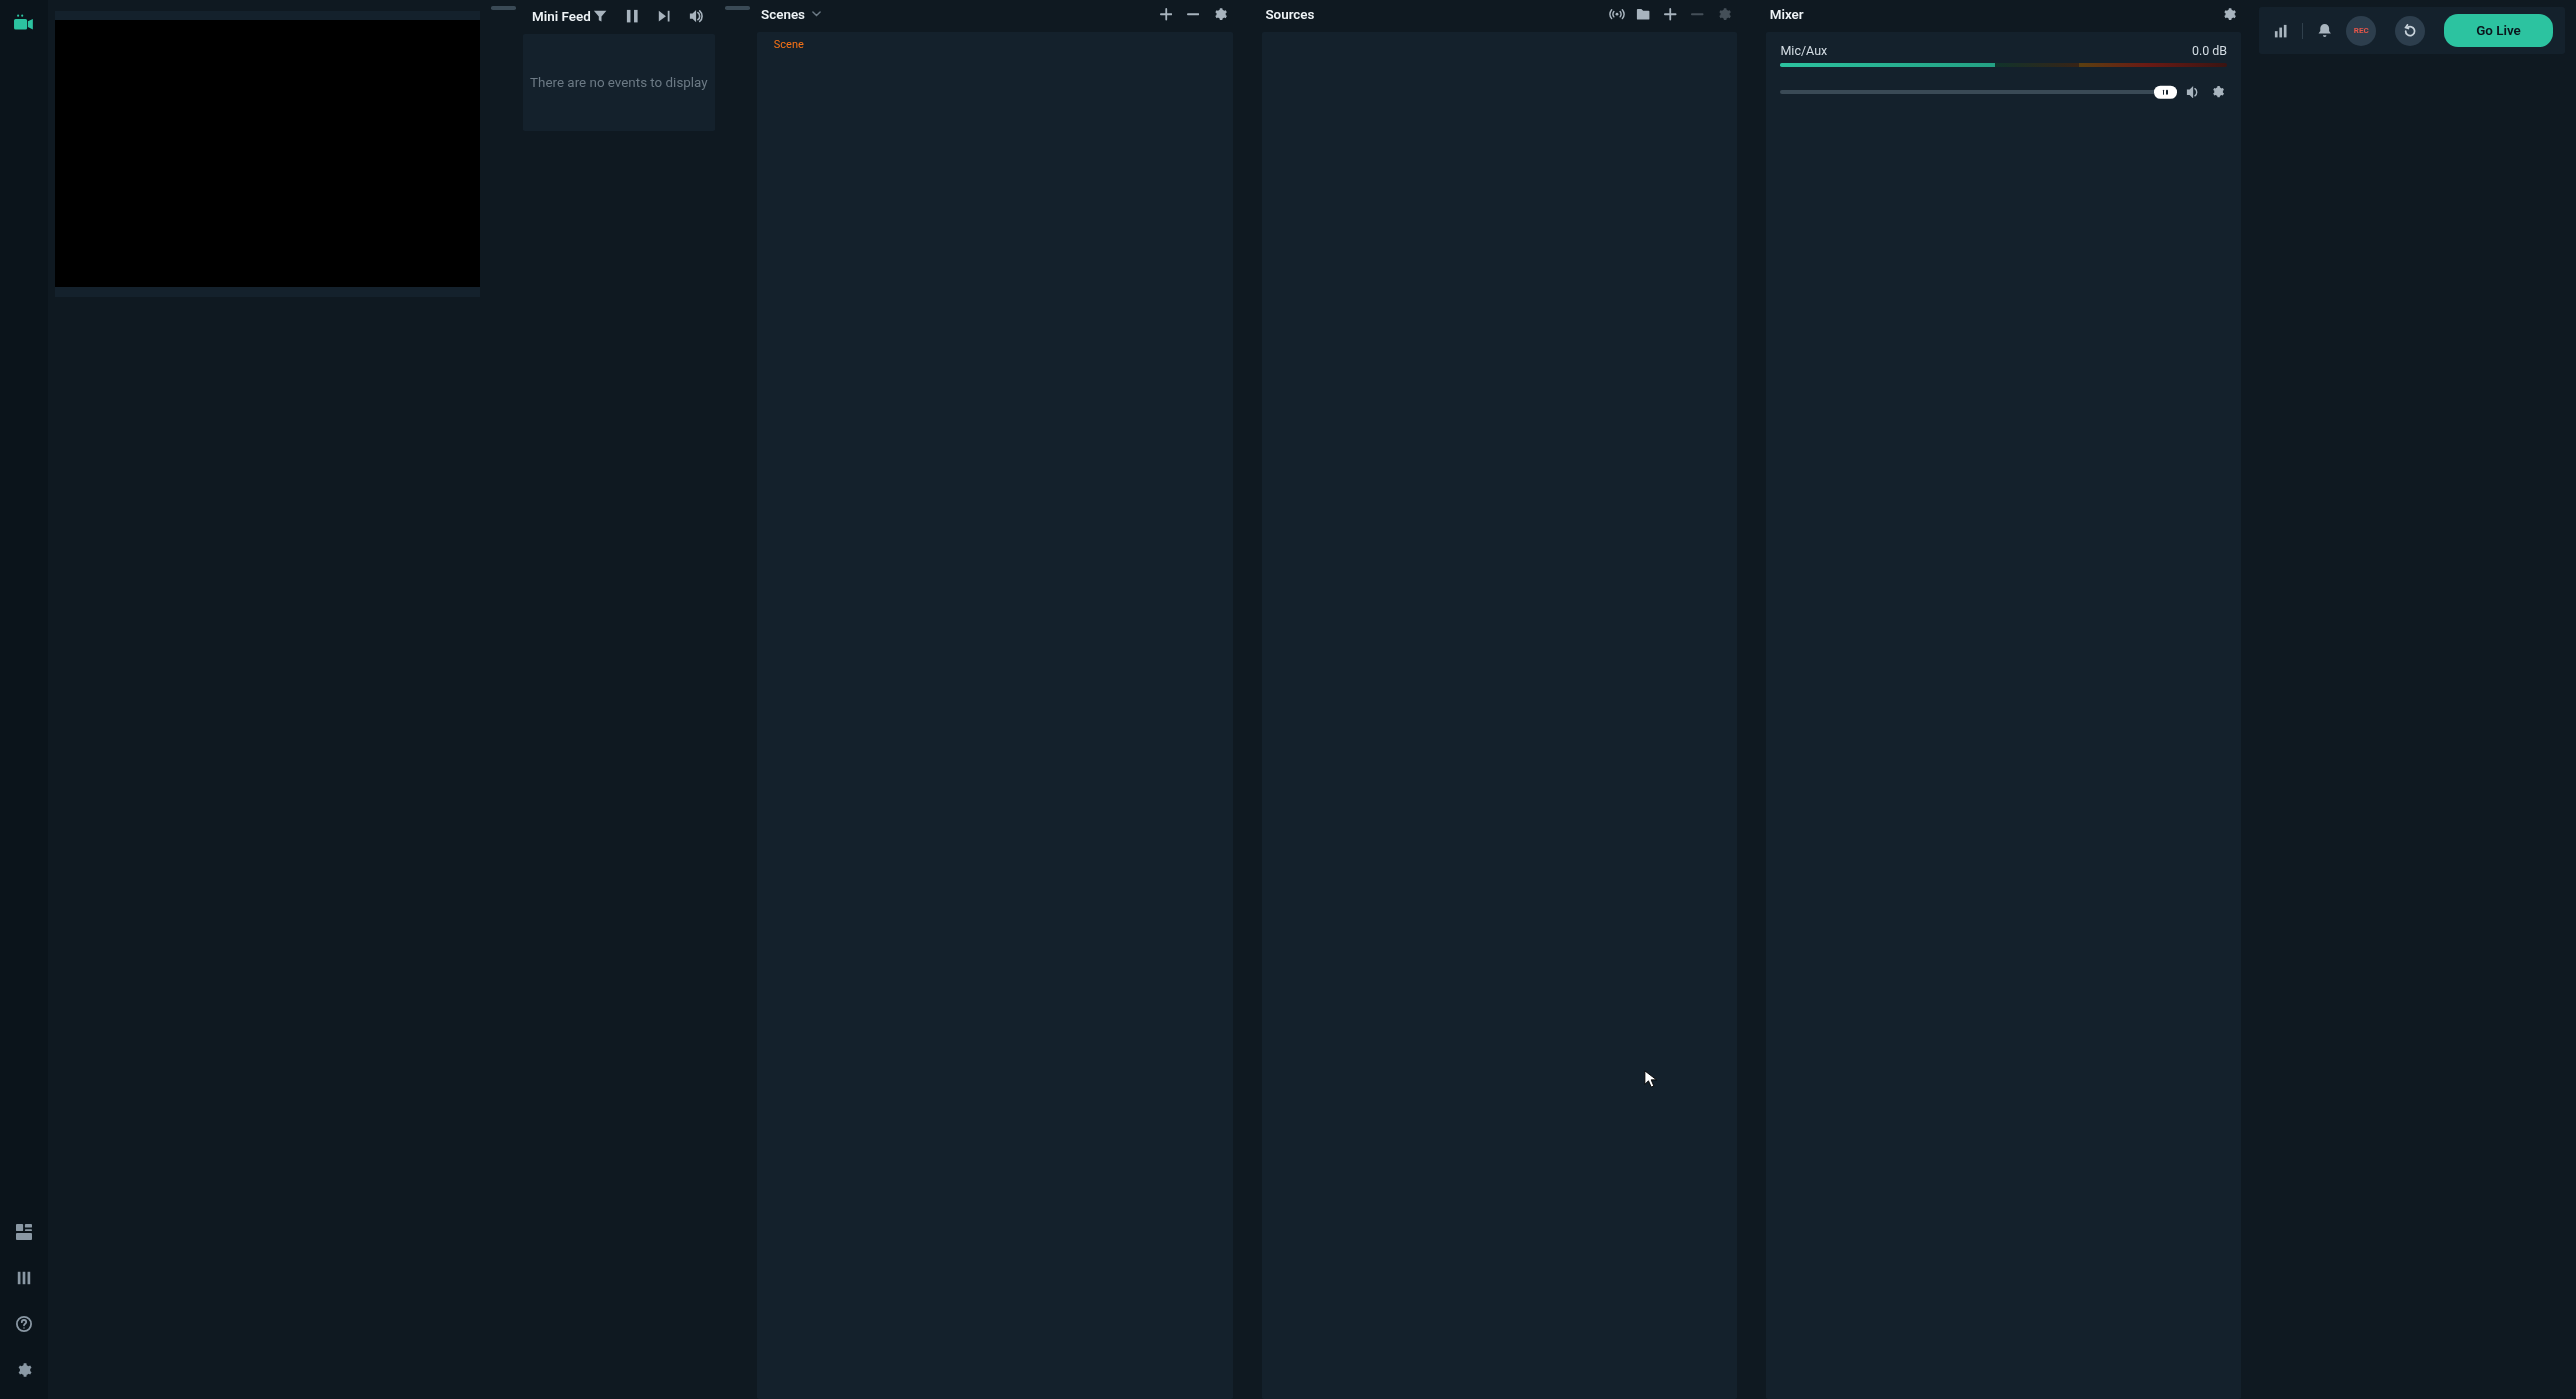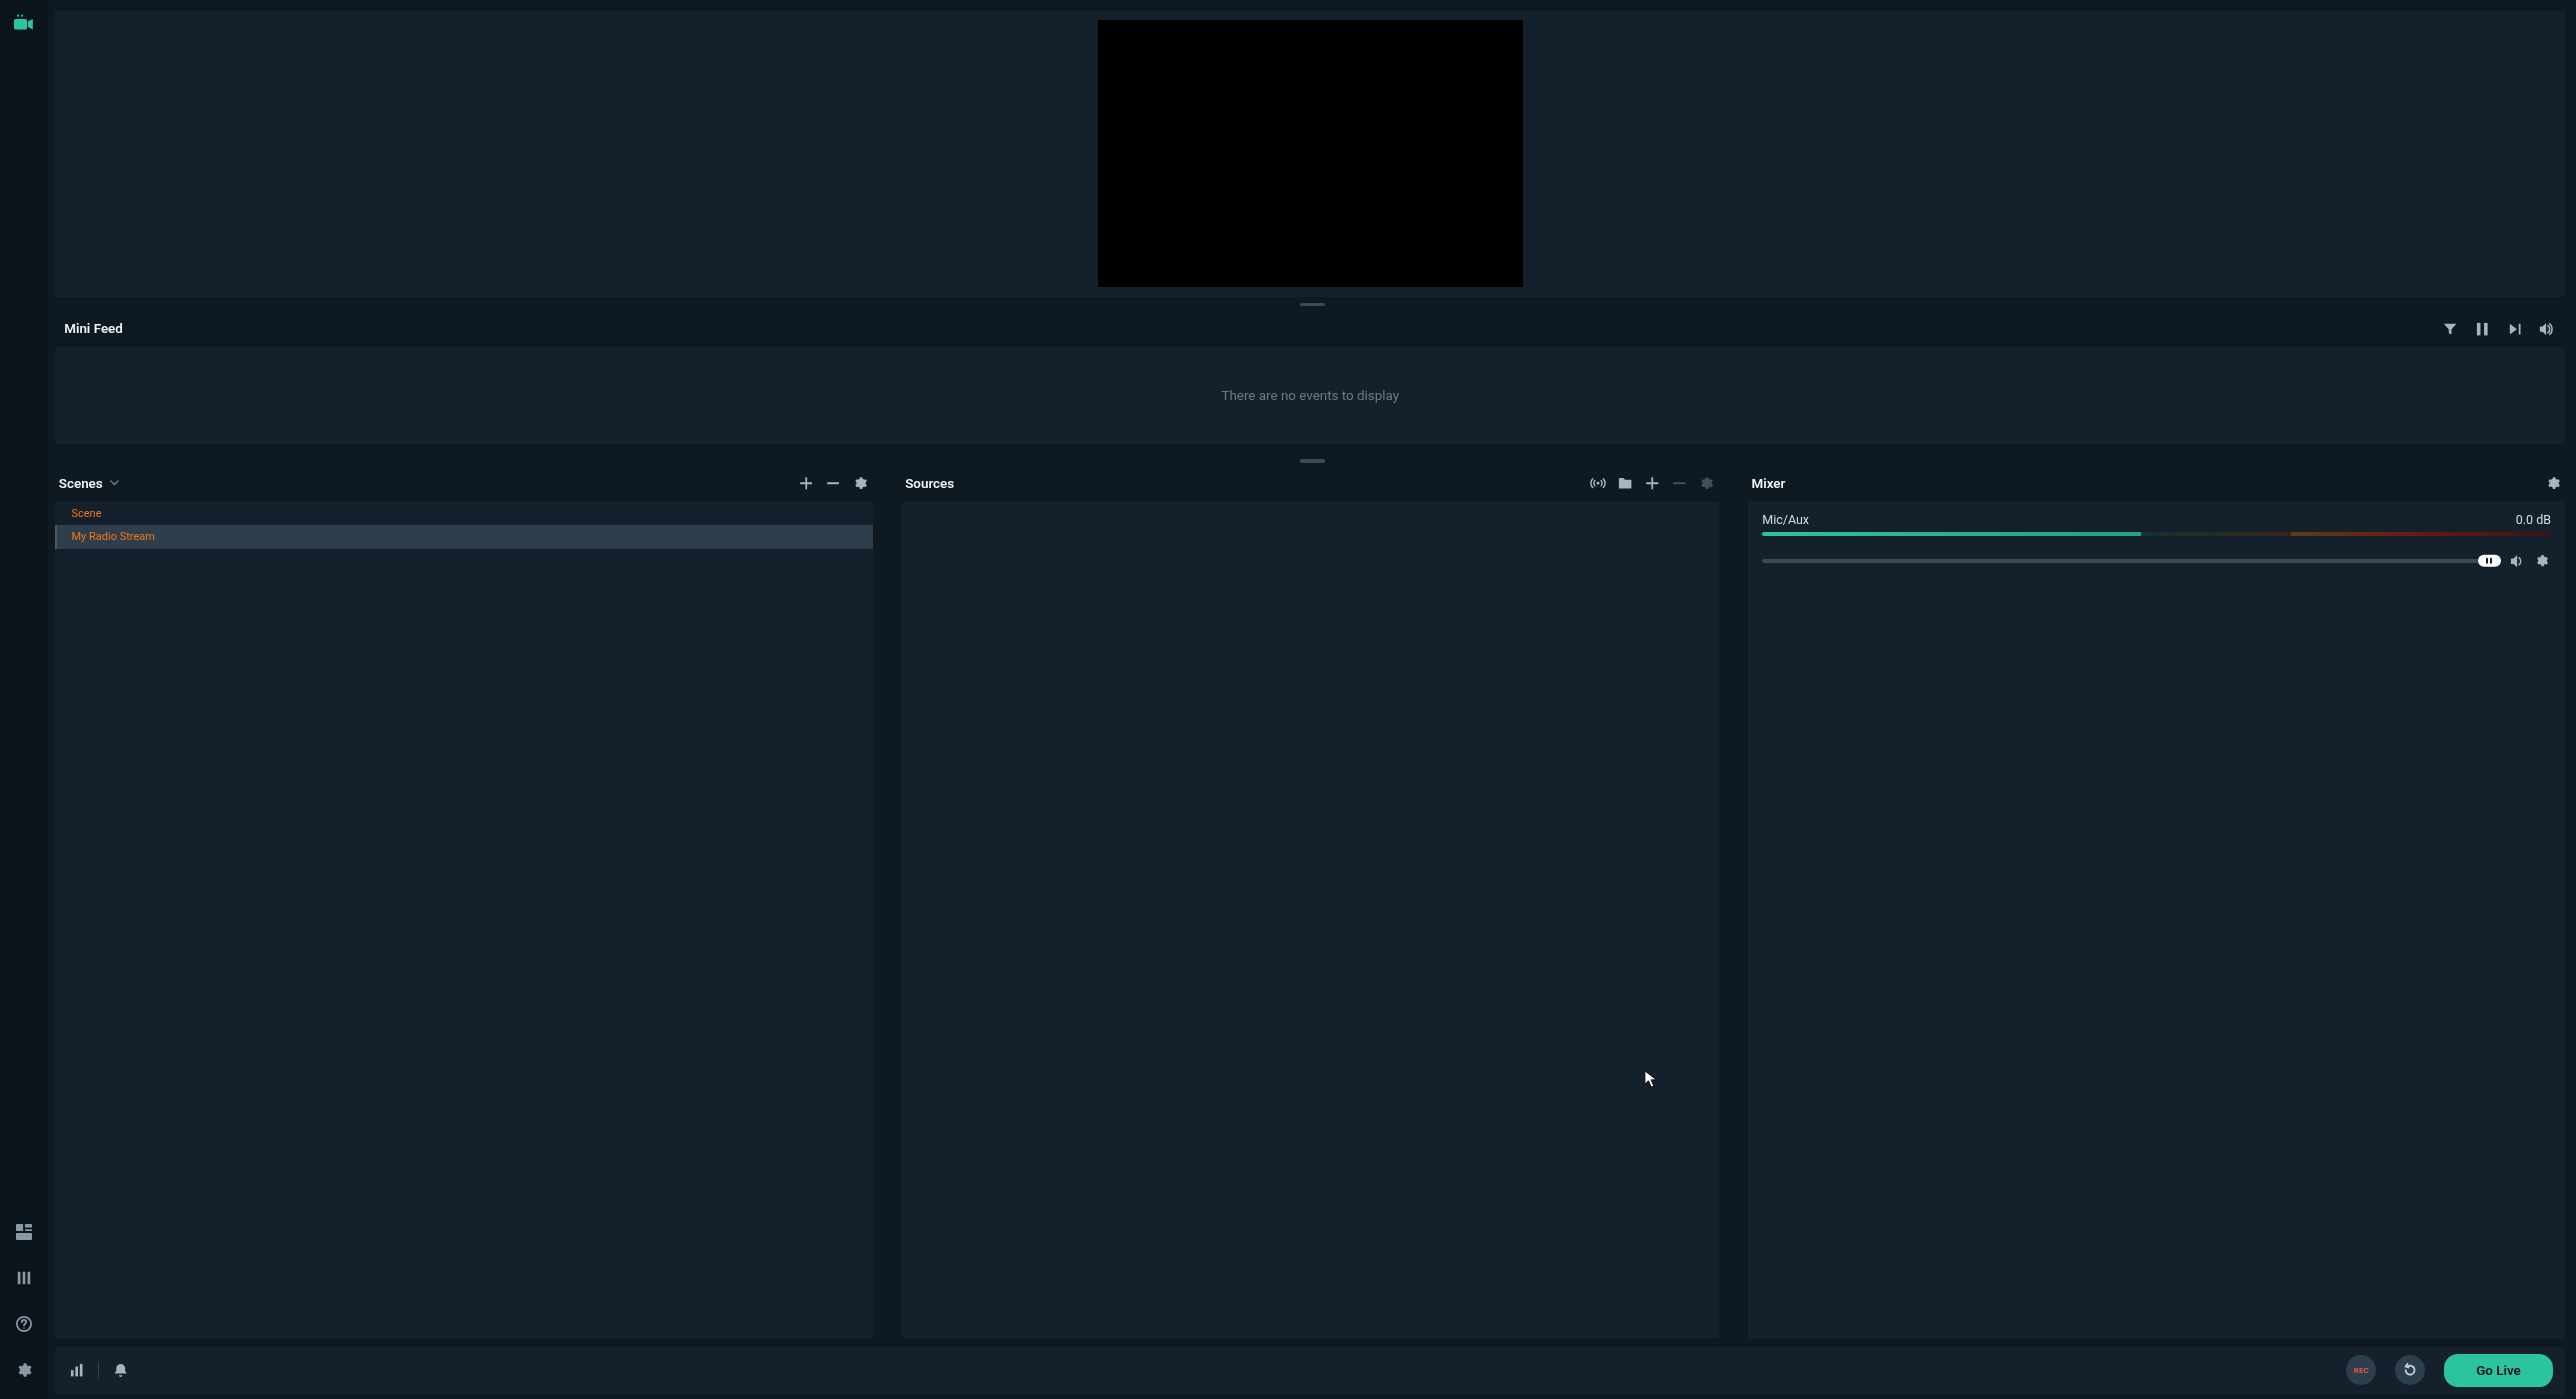--- a/index.html
+++ b/index.html
@@ -19,21 +19,21 @@
 }
 .sidebar-logo { color: #2cc3a0; margin-bottom: auto; padding: 5.4px; }
 .sidebar-bottom { display: flex; flex-direction: column; gap: 16px; align-items: center; margin-bottom: 14.3px; }
 .sidebar-btn {
   width: 30px; height: 30px;
   display: flex; align-items: center; justify-content: center;
   color: #8a98a4; cursor: pointer; border-radius: 3.6px;
 }
 
 
-.main { flex: 1; display: flex; flex-direction: column; min-width: 0; justify-content: center; }
+.main { flex: 1; display: flex; min-width: 0; justify-content: center; }
 
 
 .preview-area {
   background: #14212c;
   margin: 10.7px 10.7px 0 7.2px;
   height: 286px;
   display: flex;
   align-items: center;
   justify-content: center;
   position: relative;
@@ -302,21 +302,20 @@
             </div>
             <div class="icon-btn">
               <svg width="14.3" height="14.3" viewBox="0 0 24 24" fill="currentColor">
                   <path d="M12 8a4 4 0 100 8 4 4 0 000-8zm9.4 4a7.5 7.5 0 00-.2-1.6l2.1-1.6-2-3.5-2.5 1a7.6 7.6 0 00-2.7-1.6L15.6 2h-4l-.5 2.7a7.6 7.6 0 00-2.7 1.6l-2.5-1-2 3.5 2.1 1.6A7.5 7.5 0 005.8 12c0 .5.1 1.1.2 1.6l-2.1 1.6 2 3.5 2.5-1a7.6 7.6 0 002.7 1.6l.5 2.7h4l.5-2.7a7.6 7.6 0 002.7-1.6l2.5 1 2-3.5-2.1-1.6c.1-.5.2-1.1.2-1.6z"></path>
                 </svg>
             </div>
           </div>
         </div>
         <div class="panel-body">
           <div class="scene-item">Scene</div>
-          <div class="scene-item selected">My Radio Stream</div>
         </div>
       </div>
 
       <div class="panel">
         <div class="panel-header">
           <div class="panel-title">Sources</div>
           <div class="panel-actions">
             <div class="icon-btn">
               <svg width="16" height="14.3" viewBox="0 0 18 16" fill="none" stroke="currentColor" stroke-width="1.6" stroke-linecap="round">
                   <path d="M3 3a8 8 0 000 10M5.5 5a5 5 0 000 6"></path>

